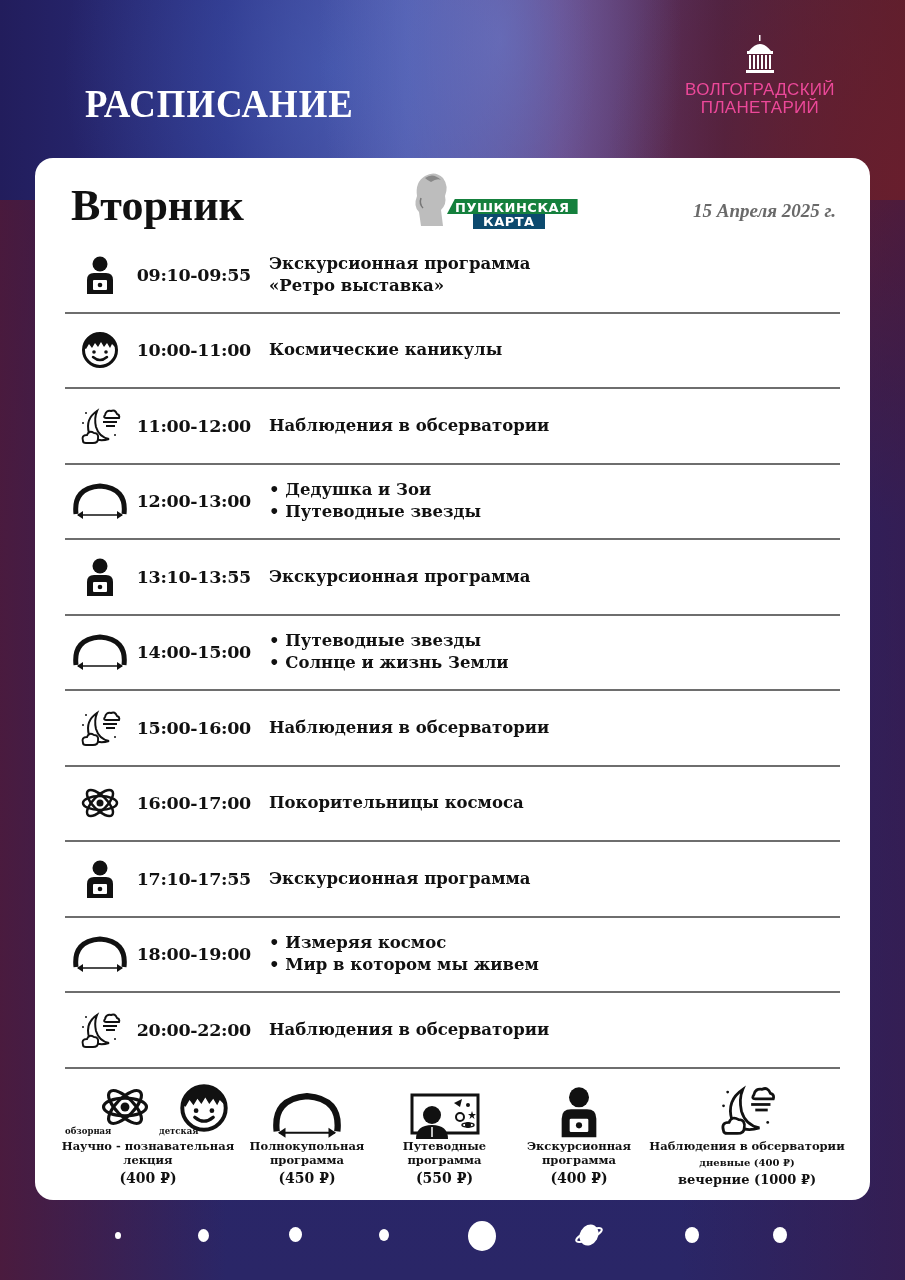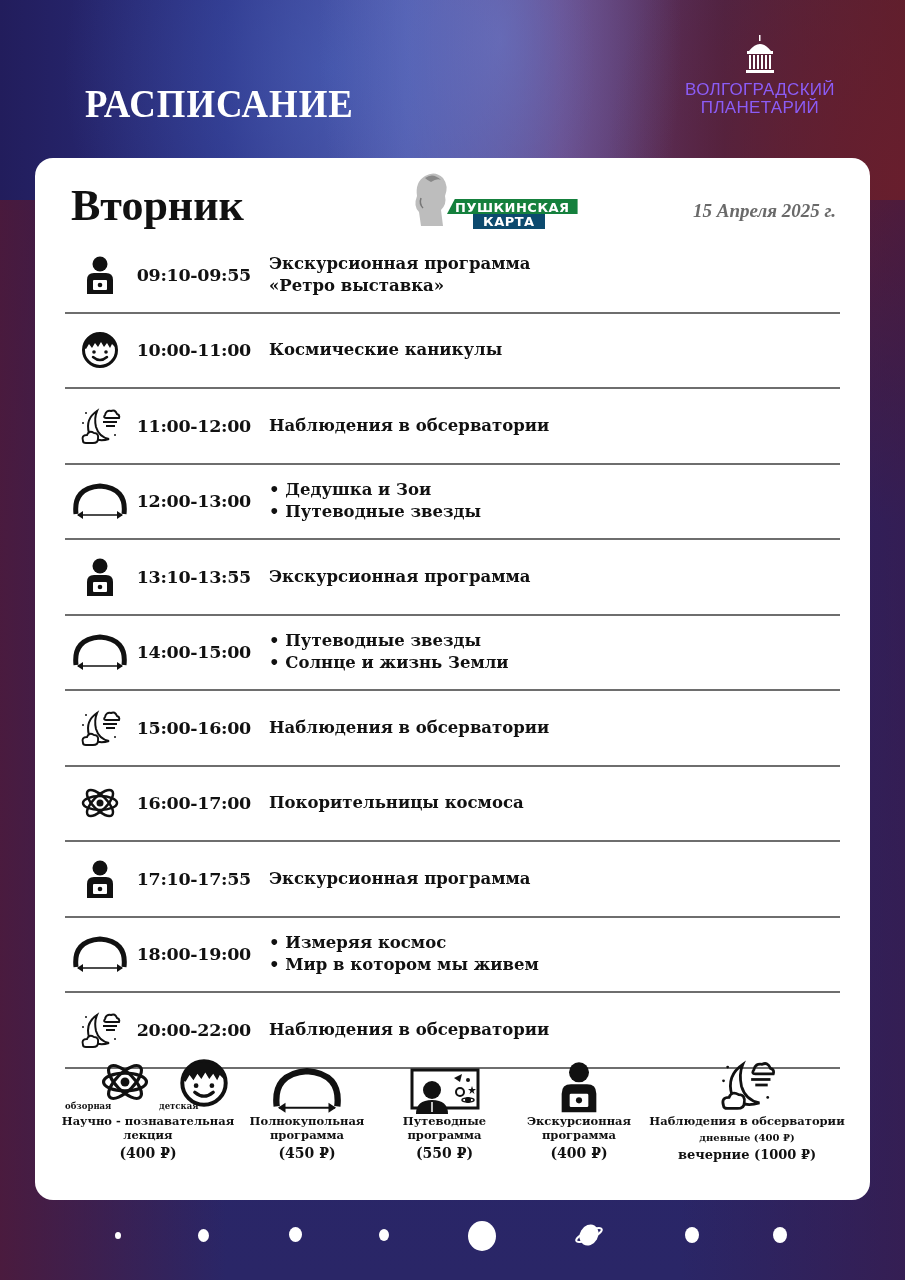--- a/index.html
+++ b/index.html
@@ -30,21 +30,21 @@
     transform: scaleX(0.92); transform-origin: left center;
     z-index: 2;
   }
   .logo {
     position: absolute; left: 670px; top: 35px; width: 180px; height: 90px;
     text-align: center; color: #fff; z-index: 2;
   }
   .logo svg { display: block; margin: 0 auto; }
   .logo-text {
     font-family: "Liberation Sans", sans-serif; font-size: 17px; line-height: 18px;
-    letter-spacing: 0.3px; margin-top: 6px; color: #8b5cf6;
+    letter-spacing: 0.3px; margin-top: 6px; color: #ec4899;
   }
 
   .card {
     position: absolute; left: 35px; top: 158px; width: 835px; height: 1042px;
     background: #ffffff; border-radius: 18px; z-index: 2;
   }
   .day {
     position: absolute; left: 36px; top: 22px;
     font-family: "Liberation Serif", serif; font-weight: bold; font-size: 44px; color: #111;
   }
@@ -79,21 +79,21 @@
   .row .time {
     width: 118px; text-align: right; font-weight: bold; font-size: 17.5px; color: #111;
     font-family: "DejaVu Serif", serif; letter-spacing: -0.3px; padding-right: 2px;
   }
   .row .titles {
     margin-left: 16px; font-weight: bold; font-size: 16.5px; color: #111; line-height: 22px;
     font-family: "DejaVu Serif", serif;
   }
   .row .titles div { white-space: nowrap; }
 
-  .legend { position: absolute; left: 0; top: 890px; width: 835px; height: 127px; }
+  .legend { position: absolute; left: 0; top: 915px; width: 835px; height: 127px; }
   .leg-item { position: absolute; text-align: center; font-weight: bold; color: #111; font-family: "DejaVu Serif", serif; }
   .leg-label { font-size: 11.5px; line-height: 14px; }
   .leg-price { font-size: 14px; line-height: 19px; margin-top: 2px; }
   .leg-small { position: absolute; font-size: 8.5px; font-weight: bold; }
 
   .dots { position: absolute; left: 0; top: 1215px; width: 905px; height: 40px; z-index: 2; }
   .dot { position: absolute; background: #fff; border-radius: 50%; }
 </style>
 </head>
 <body>

